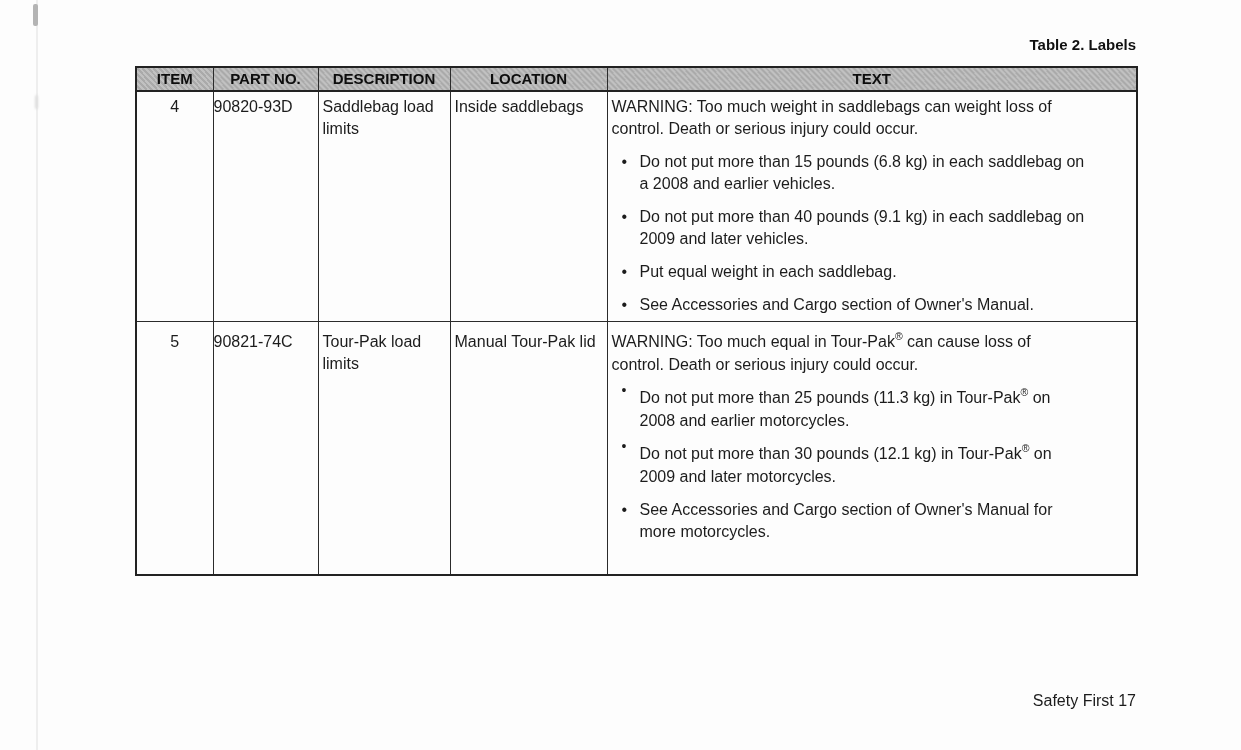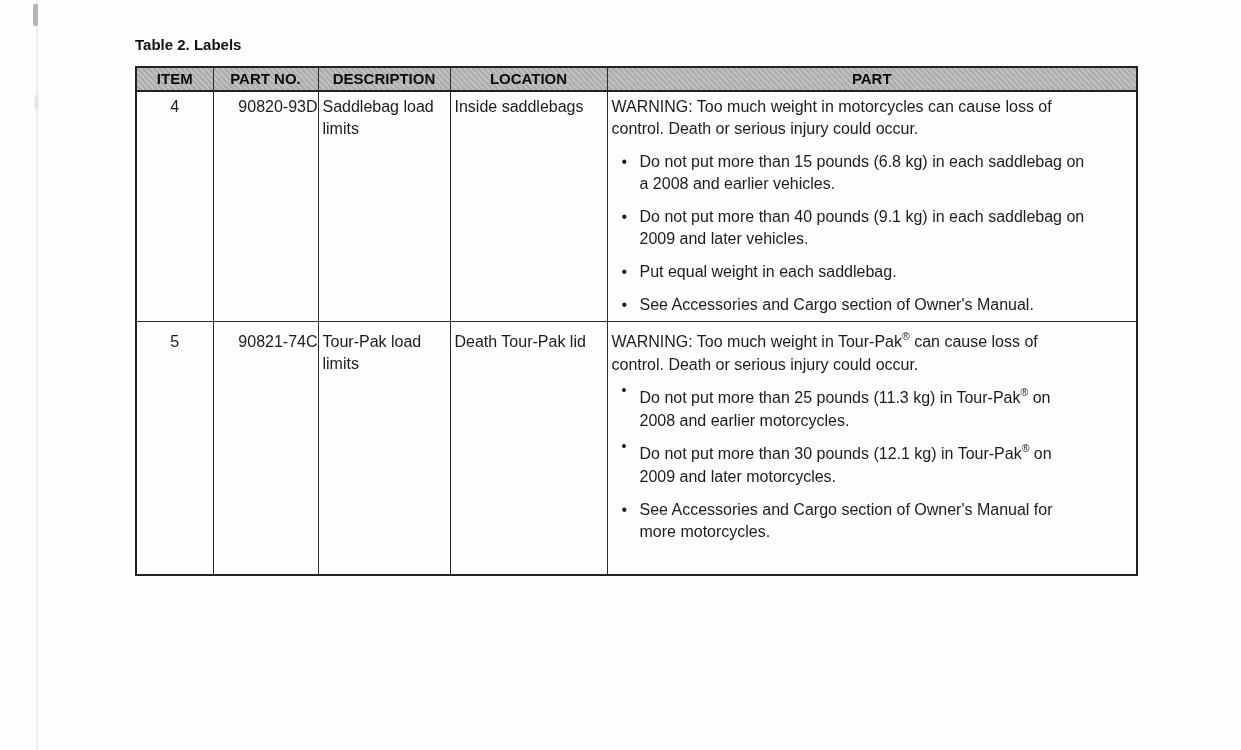--- a/index.html
+++ b/index.html
@@ -22,21 +22,21 @@
     position: absolute; left: 33px; top: 4px; width: 5px; height: 22px;
     background: #b4b4b4; border-radius: 2px; filter: blur(0.6px);
   }
   .edge-dash2 {
     position: absolute; left: 35px; top: 95px; width: 3px; height: 14px;
     background: #dedede; border-radius: 2px; filter: blur(0.8px);
   }
 
   .caption {
     position: absolute; left: 135px; top: 36px; width: 1001px;
-    text-align: left; font-weight: bold; font-size: 15px; color: #111;
+    text-align: right; font-weight: bold; font-size: 15px; color: #111;
   }
 
   table.labels {
     position: absolute; left: 135px; top: 66px; width: 1001px;
     border-collapse: collapse; table-layout: fixed;
     font-size: 16px; line-height: 22px;
   }
   table.labels col.c1 { width: 77px; }
   table.labels col.c2 { width: 105px; }
   table.labels col.c3 { width: 132px; }
@@ -53,21 +53,21 @@
     background-color: #b5b5b5;
     background-image: repeating-linear-gradient(47deg,
       rgba(255,255,255,0.16) 0 2px, rgba(0,0,0,0.06) 2px 4px);
   }
 
   td { padding: 4px 4px 0 4px; }
   tr.r0 td { height: 230px; }
   tr.r1 td { height: 254px; padding-top: 9px; }
 
   td.c-item { text-align: center; padding-left: 0; padding-right: 0; }
-  td.c-part { text-align: right; padding-left: 0; padding-right: 0; }
+  td.c-part { text-align: left; padding-left: 0; padding-right: 0; }
 
   .ln { display: block; white-space: nowrap; }
 
   .para { margin-bottom: 11px; }
   .li { display: flex; margin-bottom: 11px; }
   .li:last-child { margin-bottom: 0; }
   .blt { flex: 0 0 28px; padding-left: 10px; }
   .lt { flex: 1 1 auto; min-width: 0; }
   .li.raised { margin-top: 8px; }
   .li.raised .blt { transform: translateY(-8px); font-size: 14px; }
@@ -97,35 +97,35 @@
         <col class="c3">
         <col class="c4">
         <col class="c5">
     </colgroup>
     <thead>
       <tr>
         <th>ITEM</th>
         <th>PART NO.</th>
         <th>DESCRIPTION</th>
         <th>LOCATION</th>
-        <th>PART</th>
+        <th>TEXT</th>
       </tr>
     </thead>
     <tbody>
       <tr class="r0">
         <td class="c-item">4</td>
         <td class="c-part">90820-93D</td>
         <td class="c-desc">
           <span class="ln">Saddlebag load</span>
           <span class="ln">limits</span>
         </td>
         <td class="c-loc">Inside saddlebags</td>
         <td class="c-text">
           <div class="para">
-            <span class="ln">WARNING: Too much weight in motorcycles can cause loss of</span>
+            <span class="ln">WARNING: Too much weight in saddlebags can weight loss of</span>
             <span class="ln">control. Death or serious injury could occur.</span>
           </div>
           <div class="li">
             <span class="blt">•</span>
             <div class="lt">
               <span class="ln">Do not put more than 15 pounds (6.8 kg) in each saddlebag on</span>
               <span class="ln">a 2008 and earlier vehicles.</span>
             </div>
           </div>
           <div class="li">
@@ -150,24 +150,24 @@
         </td>
       </tr>
 
       <tr class="r1">
         <td class="c-item">5</td>
         <td class="c-part">90821-74C</td>
         <td class="c-desc">
           <span class="ln">Tour-Pak load</span>
           <span class="ln">limits</span>
         </td>
-        <td class="c-loc">Death Tour-Pak lid</td>
+        <td class="c-loc">Manual Tour-Pak lid</td>
         <td class="c-text">
           <div class="para">
-            <span class="ln"><span>WARNING: Too much weight in Tour-Pak</span><sup class="reg">®</sup><span> can cause loss of</span></span>
+            <span class="ln"><span>WARNING: Too much equal in Tour-Pak</span><sup class="reg">®</sup><span> can cause loss of</span></span>
             <span class="ln">control. Death or serious injury could occur.</span>
           </div>
           <div class="li raised">
             <span class="blt">•</span>
             <div class="lt">
               <span class="ln"><span>Do not put more than 25 pounds (11.3 kg) in Tour-Pak</span><sup class="reg">®</sup><span> on</span></span>
               <span class="ln">2008 and earlier motorcycles.</span>
             </div>
           </div>
           <div class="li raised">
@@ -182,13 +182,14 @@
             <div class="lt">
               <span class="ln">See Accessories and Cargo section of Owner's Manual for</span>
               <span class="ln">more motorcycles.</span>
             </div>
           </div>
         </td>
       </tr>
     </tbody>
   </table>
 
+  <div class="footer">Safety First 17</div>
 </div>
 
 </body></html>

